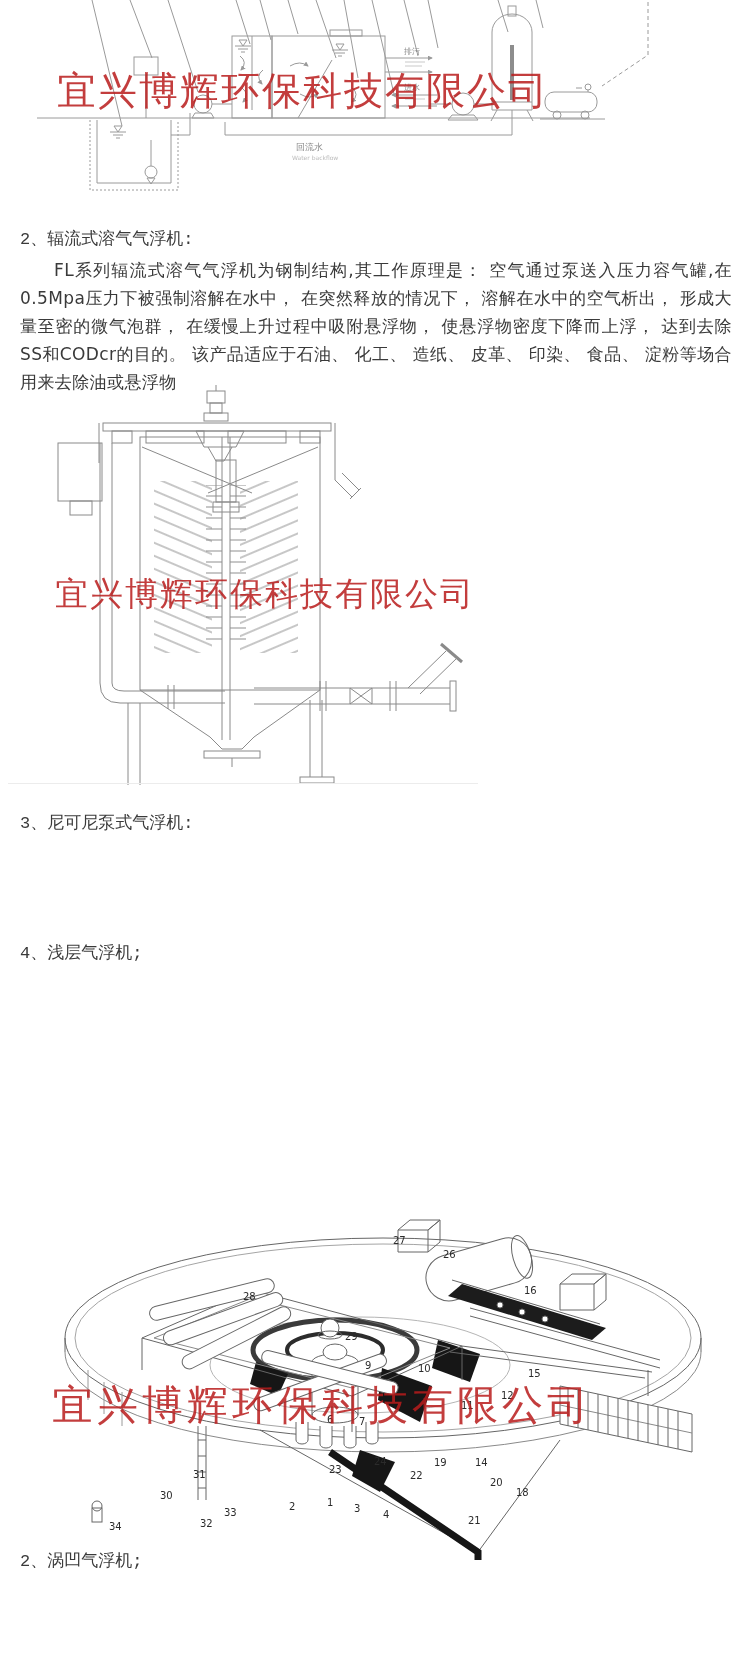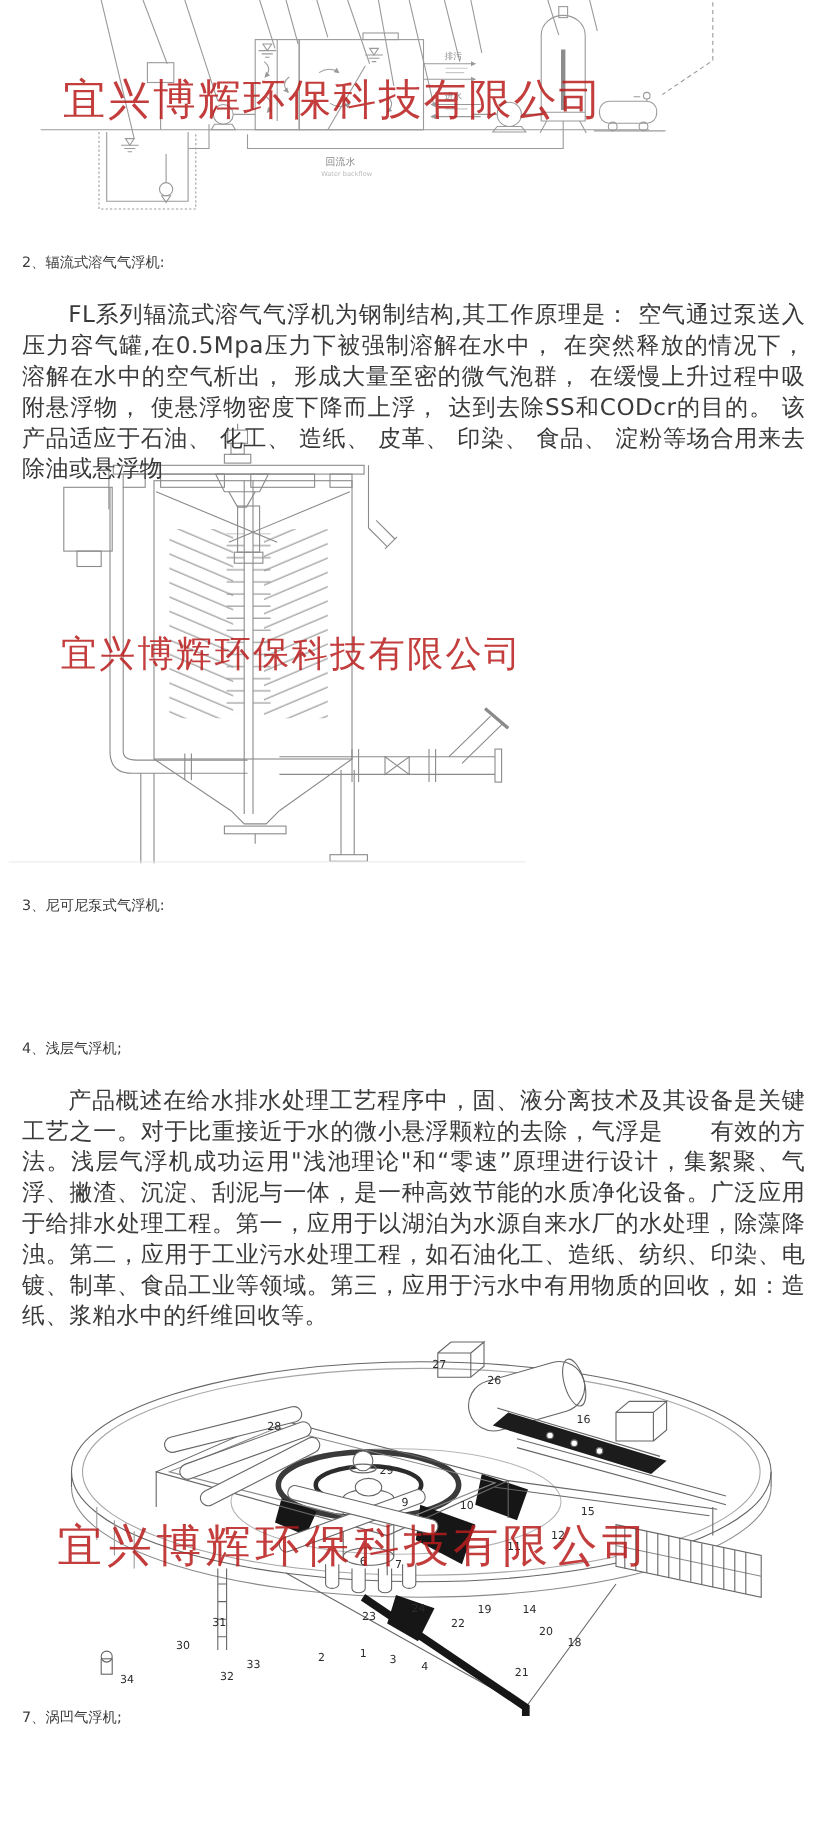--- a/index.html
+++ b/index.html
@@ -4,22 +4,22 @@
 <style>
   html,body{margin:0;padding:0;background:#fff;}
   #page{position:relative;width:750px;height:1661px;background:#fff;overflow:hidden;
         font-family:"DejaVu Sans","Liberation Sans",sans-serif;color:#3a3a3a;}
   .wm{position:absolute;z-index:3;color:#b91c1c;white-space:nowrap;pointer-events:none;
       font-family:Liberation Sans, sans-serif;opacity:.85;letter-spacing:2px;}
   .wm1{left:57px;top:64px;font-size:39px;}
   .wm2{left:55px;top:572px;font-size:33px;}
   .wm3{left:52px;top:1378px;font-size:41px;letter-spacing:4px;}
   .sec{position:absolute;left:20px;width:712px;z-index:2;}
-  .sec h3{margin:0;font-size:13px;font-weight:normal;line-height:28px;}
-  .sec p{margin:18px 0 0 0;font-size:21px;line-height:28px;letter-spacing:.4px;
+  .sec h3{margin:0;font-size:17px;font-weight:normal;line-height:28px;font-family:Liberation Mono, monospace;}
+  .sec p{margin:2px 0 0 0;font-size:17px;line-height:28px;letter-spacing:.4px;
          text-align:justify;text-indent:2em;}
   svg{position:absolute;left:0;z-index:1;display:block;}
   .sepline{position:absolute;left:8px;top:783px;width:470px;height:1px;background:#ececec;z-index:1;}
   text{font-family:"DejaVu Sans","Liberation Sans",sans-serif;}
 </style>
 </head>
 <body>
 
 <div id="page">
 
@@ -230,21 +230,20 @@
     </g>
   </svg>
   <div class="sepline"></div>
 
   <div class="sec" style="top:810px">
     <h3>3、尼可尼泵式气浮机:</h3>
   </div>
 
   <div class="sec" style="top:940px">
     <h3>4、浅层气浮机;</h3>
-    <p>产品概述在给水排水处理工艺程序中，固、液分离技术及其设备是关键工艺之一。对于比重接近于水的微小悬浮颗粒的去除，气浮是　　有效的方法。浅层气浮机成功运用"浅池理论"和“零速”原理进行设计，集絮聚、气浮、撇渣、沉淀、刮泥与一体，是一种高效节能的水质净化设备。广泛应用于给排水处理工程。第一，应用于以湖泊为水源自来水厂的水处理，除藻降浊。第二，应用于工业污水处理工程，如石油化工、造纸、纺织、印染、电镀、制革、食品工业等领域。第三，应用于污水中有用物质的回收，如：造纸、浆粕水中的纤维回收等。</p>
   </div>
 
   <svg style="top:1200px" width="750" height="360" viewBox="0 0 750 360">
     <g stroke="#666" fill="none" stroke-width="1">
 
       <ellipse cx="383" cy="138" rx="318" ry="100"></ellipse>
       <ellipse cx="383" cy="138" rx="308" ry="94" stroke="#a5a5a5"></ellipse>
       <path d="M65,138 V152 M701,138 V152"></path>
       <path d="M65,152 A318,100 0 0 0 701,152" stroke="#8a8a8a"></path>
       <ellipse cx="360" cy="165" rx="150" ry="48" stroke="#b5b5b5"></ellipse>
@@ -349,16 +348,16 @@
       <text x="224" y="316">33</text>
       <text x="434" y="266">19</text>
       <text x="475" y="266">14</text>
       <text x="516" y="296">18</text>
       <text x="490" y="286">20</text>
       <text x="468" y="324">21</text>
     </g>
   </svg>
 
   <div class="sec" style="top:1548px">
-    <h3>7、涡凹气浮机;</h3>
+    <h3>2、涡凹气浮机;</h3>
   </div>
 
 </div>
 
 </body></html>

